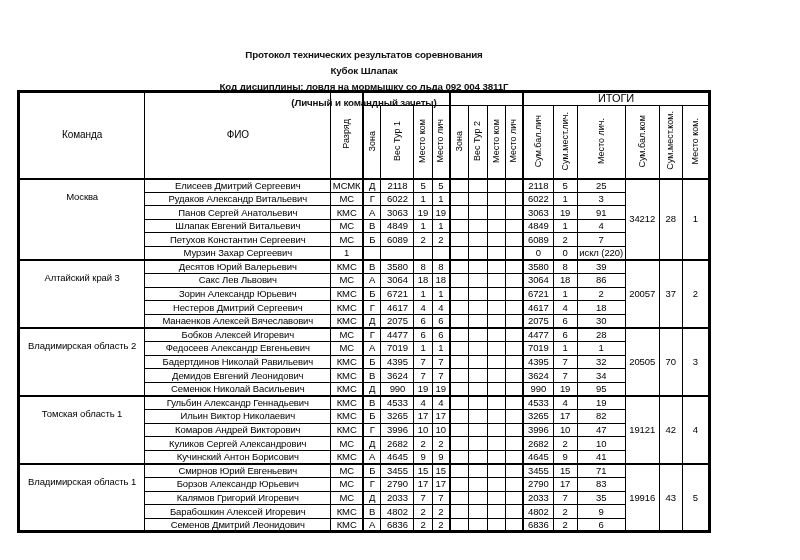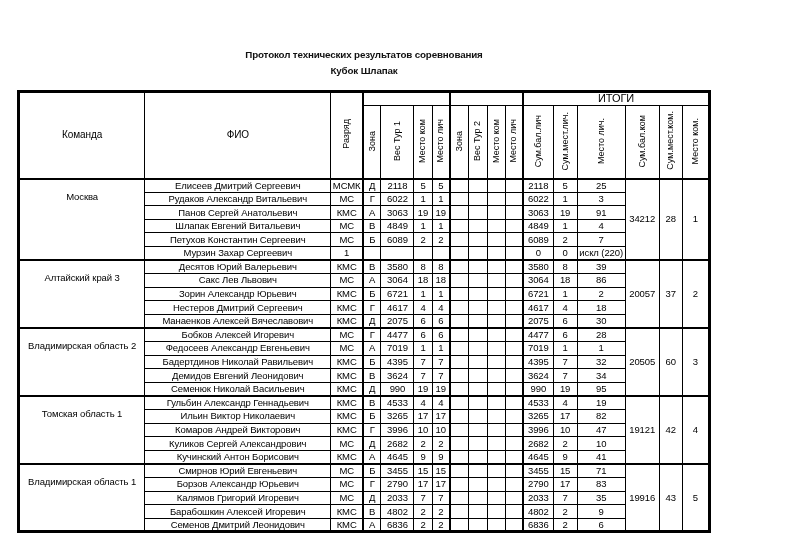--- a/index.html
+++ b/index.html
@@ -60,20 +60,22 @@
   td.fio { white-space: nowrap; }
 </style>
 </head>
 <body>
 
 <div class="page">
 
   <div class="doc-header">
     <div>Протокол технических результатов соревнования</div>
     <div>Кубок Шлапак</div>
+    <div>Код дисциплины: ловля на мормышку со льда 092 004 3811Г</div>
+    <div>(Личный и командный зачеты)</div>
   </div>
 
   <table class="results">
     <colgroup>
       <col style="width:126px">
         <col style="width:186px">
         <col style="width:32px">
       <col style="width:18px">
         <col style="width:33px">
         <col style="width:18px">
@@ -298,21 +300,21 @@
           <td>6</td>
           <td>6</td>
           <td class="bl2"></td>
           <td></td>
           <td></td>
           <td></td>
           <td class="bl2">4477</td>
           <td>6</td>
           <td>28</td>
           <td rowspan="5">20505</td>
-          <td rowspan="5">60</td>
+          <td rowspan="5">70</td>
           <td rowspan="5">3</td>
         </tr>
         <tr>
           <td class="fio">Федосеев Александр Евгеньевич</td>
           <td>МС</td>
           <td class="bl2">А</td>
           <td>7019</td>
           <td>1</td>
           <td>1</td>
           <td class="bl2"></td>

